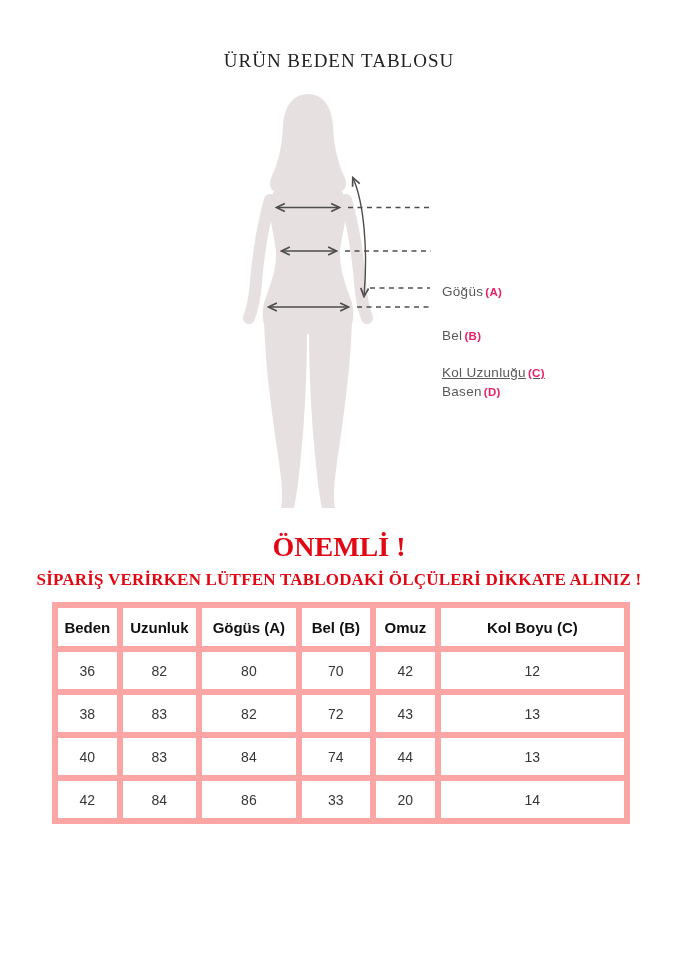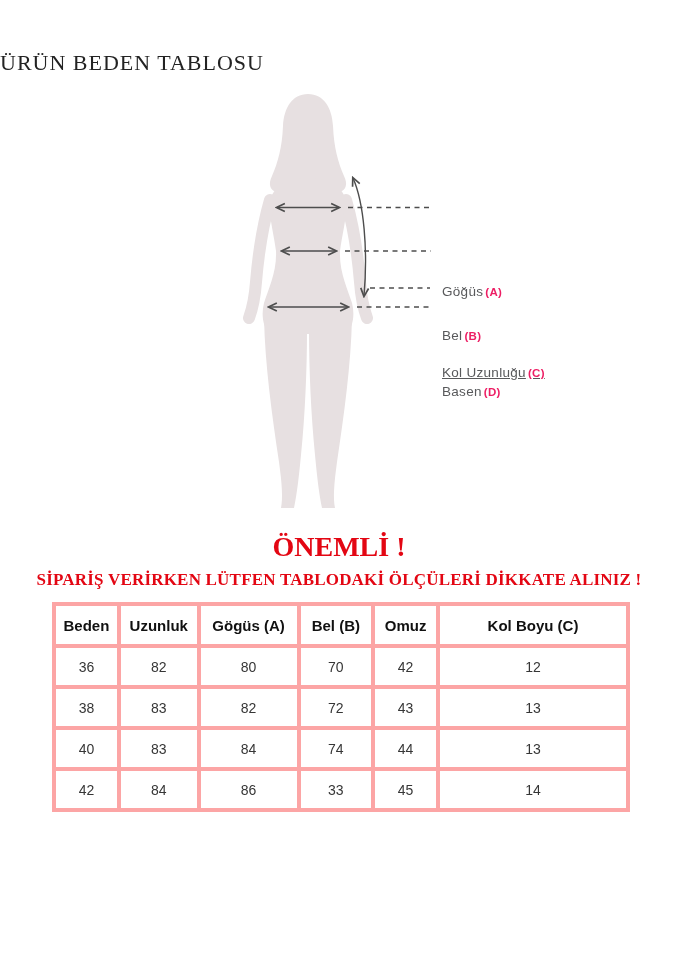--- a/index.html
+++ b/index.html
@@ -1,22 +1,22 @@
 <!DOCTYPE html>
 <html><head>
 <meta charset="utf-8">
 <style>
   html,body{margin:0;padding:0;background:#fff;}
   .page{
     position:relative;width:678px;height:960px;background:#fff;overflow:hidden;
     font-family:"Liberation Sans",sans-serif;
   }
   .page-title{
-    position:absolute;left:0;top:50px;width:100%;text-align:left;
-    font-family:"Liberation Serif",serif;font-size:22px;letter-spacing:1px;color:#232323;
+    position:absolute;left:0;top:50px;width:100%;text-align:center;
+    font-family:"Liberation Serif",serif;font-size:19px;letter-spacing:1px;color:#232323;
   }
   .figure-area{position:absolute;left:0;top:85px;width:678px;height:435px;margin-left:37px;}
   .figure-area svg{position:absolute;left:0;top:0;}
   .measure-label{
     position:absolute;left:405px;font-size:13.5px;color:#58595b;white-space:nowrap;
     letter-spacing:.3px;
   }
   .measure-label .code{font-size:11.5px;font-weight:bold;margin-left:2px;color:#ed1e64;}
   .lbl-gogus{top:199px;}
   .lbl-bel{top:243px;}
@@ -29,21 +29,21 @@
   .notice-subheading{
     position:absolute;left:0;top:570px;width:100%;text-align:center;
     font-family:"Liberation Serif",serif;font-weight:bold;font-size:17px;color:#e30613;
     letter-spacing:.2px;
   }
   table.size-table{
     position:absolute;left:52px;top:602px;width:578px;height:190px;
     border-collapse:collapse;table-layout:fixed;
   }
   .size-table th,.size-table td{
-    border:4px solid #fca5a5;text-align:center;vertical-align:middle;padding:0;
+    border:6px solid #fca5a5;text-align:center;vertical-align:middle;padding:0;
   }
   .size-table th{font-size:15px;font-weight:bold;color:#111;height:38px;}
   .size-table td{font-size:14px;font-weight:normal;color:#363636;height:37px;}
   .c1{width:11.3%;}.c2{width:13.9%;}.c3{width:17.4%;}.c4{width:13.0%;}.c5{width:11.3%;}.c6{width:33.1%;}
 </style>
 </head>
 <body>
 
 <div class="page">
 
@@ -144,19 +144,19 @@
         <td>84</td>
         <td>74</td>
         <td>44</td>
         <td>13</td>
       </tr>
       <tr>
         <td>42</td>
         <td>84</td>
         <td>86</td>
         <td>33</td>
-        <td>45</td>
+        <td>20</td>
         <td>14</td>
       </tr>
     </tbody>
   </table>
 
 </div>
 
 </body></html>

